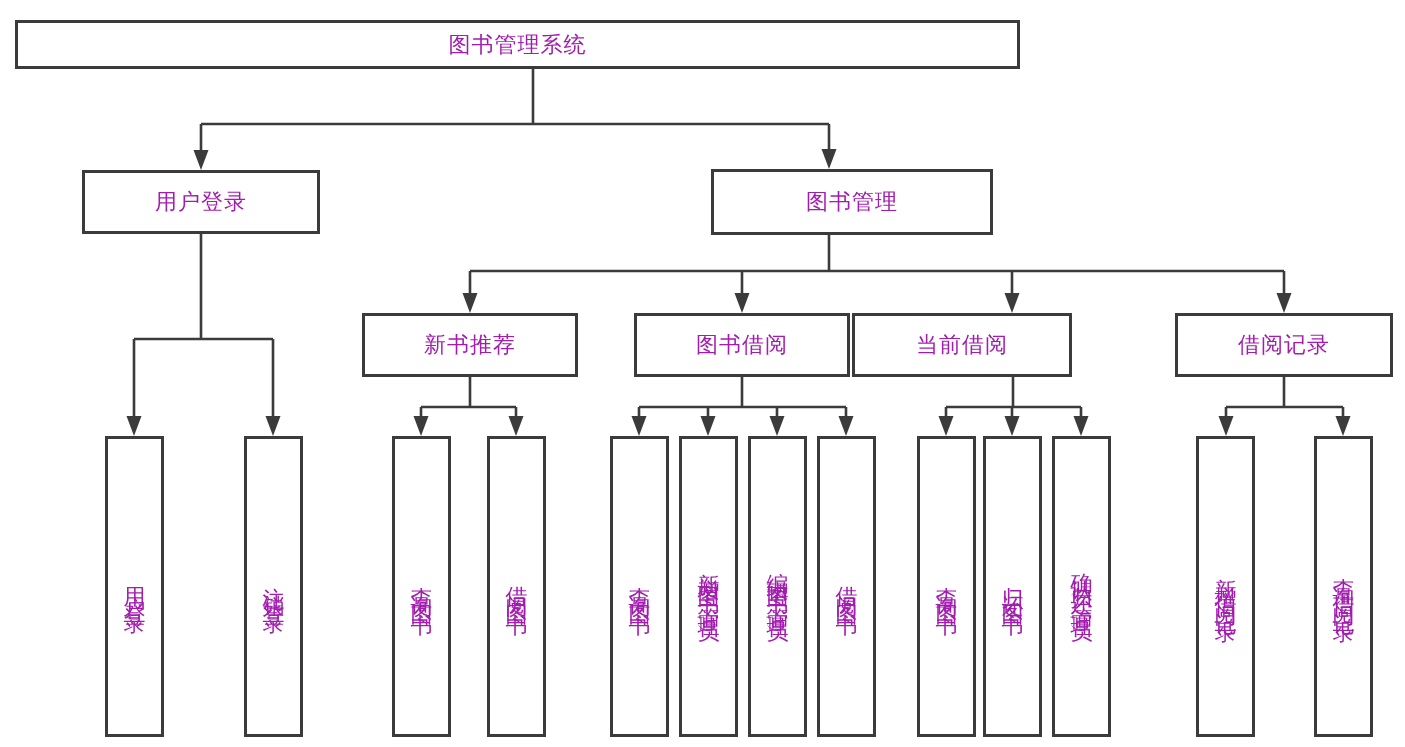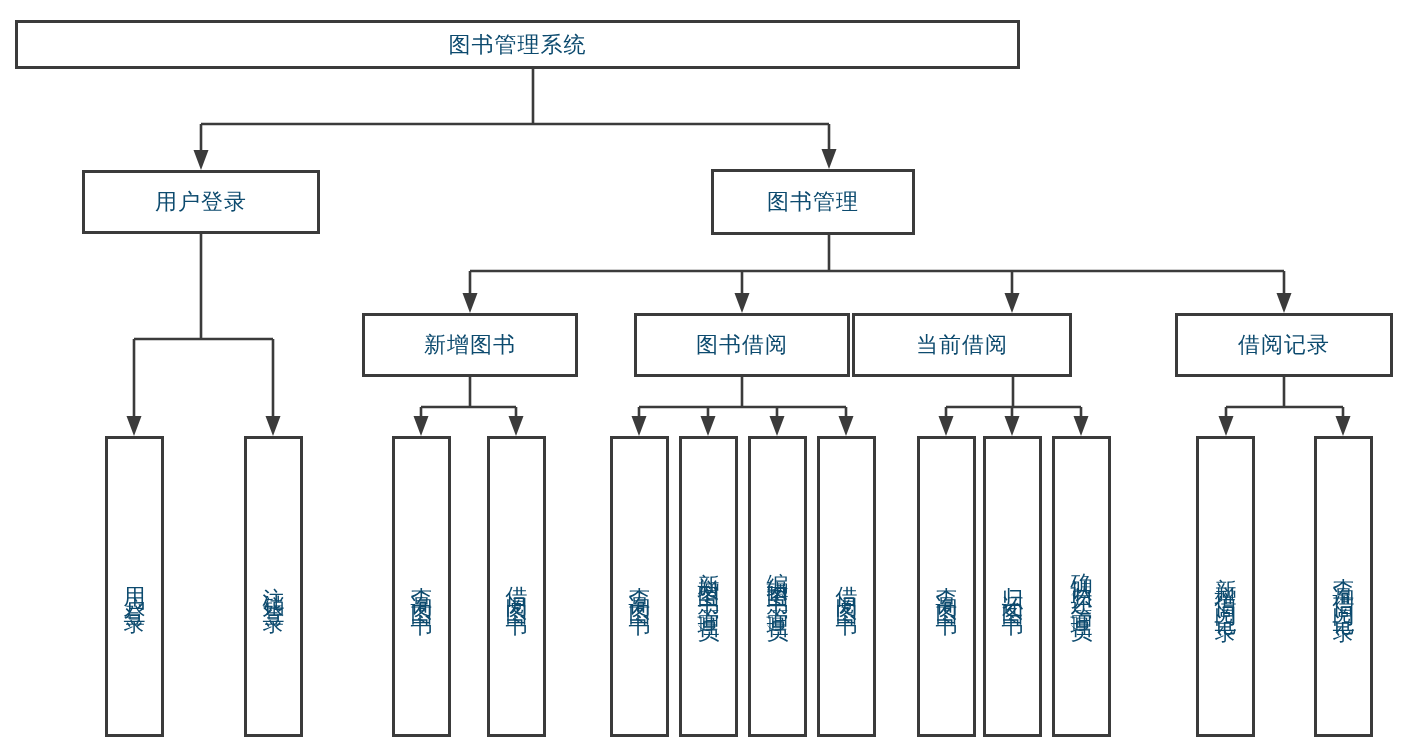--- a/index.html
+++ b/index.html
@@ -22,21 +22,21 @@
     pointer-events: none;
   }
   .box {
     position: absolute;
     background: #ffffff;
     border: 3px solid #3b3b3b;
     display: flex;
     align-items: center;
     justify-content: center;
     text-align: center;
-    color: #0c4a6e;
+    color: #a21caf;
   }
   .hbox {
     font-size: 22px;
     letter-spacing: 1px;
   }
   .root {
     font-size: 22px;
   }
   .vbox {
     font-size: 22px;
@@ -107,23 +107,23 @@
       <polygon points="1073.5,416 1088.5,416 1081,436"></polygon>
 
       <polygon points="1218.5,416 1233.5,416 1226,436"></polygon>
       <polygon points="1335.5,416 1350.5,416 1343,436"></polygon>
     </g>
   </svg>
 
   <div class="box hbox root" style="left:15px; top:20px; width:1005px; height:49px;">图书管理系统</div>
 
   <div class="box hbox" style="left:82px; top:170px; width:238px; height:64px;">用户登录</div>
-  <div class="box hbox" style="left:711px; top:169px; width:204px; height:66px;">图书管理</div>
+  <div class="box hbox" style="left:711px; top:169px; width:282px; height:66px;">图书管理</div>
 
-  <div class="box hbox" style="left:362px; top:313px; width:216px; height:64px;">新增图书</div>
+  <div class="box hbox" style="left:362px; top:313px; width:216px; height:64px;">新书推荐</div>
   <div class="box hbox" style="left:634px; top:313px; width:216px; height:64px;">图书借阅</div>
   <div class="box hbox" style="left:852px; top:313px; width:220px; height:64px;">当前借阅</div>
   <div class="box hbox" style="left:1175px; top:313px; width:218px; height:64px;">借阅记录</div>
 
   <div class="box vbox" style="left:105px; top:436px; width:59px; height:301px;">用户登录</div>
   <div class="box vbox" style="left:244px; top:436px; width:59px; height:301px;">注销登录</div>
 
   <div class="box vbox" style="left:392px; top:436px; width:59px; height:301px;">查询图书</div>
   <div class="box vbox" style="left:487px; top:436px; width:59px; height:301px;">借阅图书</div>
 

